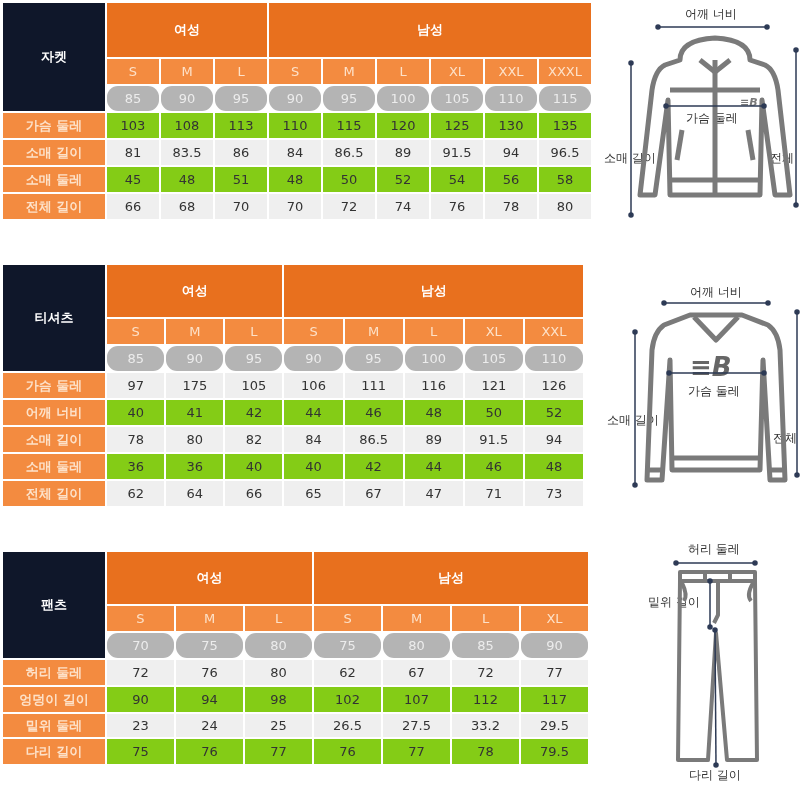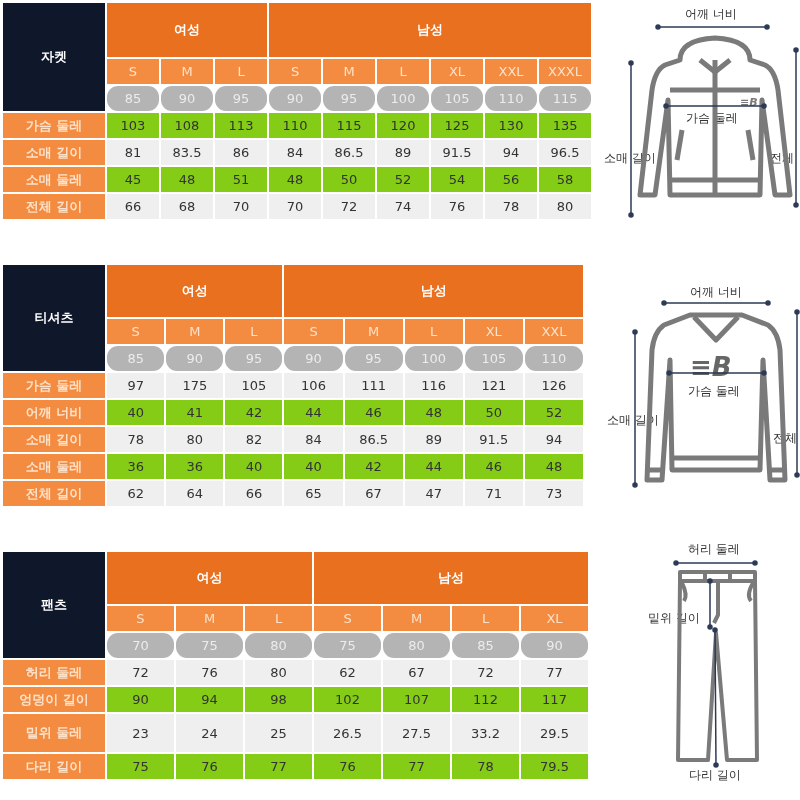--- a/index.html
+++ b/index.html
@@ -302,21 +302,21 @@
   <tr style="height:25px">
     <td class="lbl">엉덩이 길이</td>
     <td class="val w">90</td>
     <td class="val w">94</td>
     <td class="val w">98</td>
     <td class="val w">102</td>
     <td class="val w">107</td>
     <td class="val w">112</td>
     <td class="val w">117</td>
   </tr>
-  <tr style="height:38px">
+  <tr style="height:23px">
     <td class="lbl">밑위 둘레</td>
     <td class="val g">23</td>
     <td class="val g">24</td>
     <td class="val g">25</td>
     <td class="val g">26.5</td>
     <td class="val g">27.5</td>
     <td class="val g">33.2</td>
     <td class="val g">29.5</td>
   </tr>
   <tr style="height:25px">
@@ -327,21 +327,21 @@
     <td class="val w">76</td>
     <td class="val w">77</td>
     <td class="val w">78</td>
     <td class="val w">79.5</td>
   </tr>
 </tbody>
   </table>
 
 <div class="diagram" style="left:610px; top:535px; width:190px; height:265px;">
   <span class="dlabel" style="left:78px; top:6px;">허리 둘레</span>
-  <span class="dlabel" style="left:38px; top:75px;">밑위 길이</span>
+  <span class="dlabel" style="left:38px; top:59px;">밑위 길이</span>
   <span class="dlabel" style="left:79px; top:232px;">다리 길이</span>
   <svg width="190" height="265" viewBox="0 0 190 265" style="position:absolute;left:0;top:0;">
     <g fill="none" stroke="#7a7a7a" stroke-width="4" stroke-linejoin="round">
       <path d="M70 37 L145 37 L145 46 L147 225 L117 225 L106 98 L98 225 L68 225 L70 46 Z"></path>
       <line x1="70" y1="46" x2="145" y2="46"></line>
       <path d="M72 48 Q78 60 74 66"></path>
       <path d="M143 48 Q136 60 141 66"></path>
       <path d="M108 46 L108 80 L104 88"></path>
       <line x1="95" y1="37" x2="95" y2="46"></line>
       <line x1="120" y1="37" x2="120" y2="46"></line>

